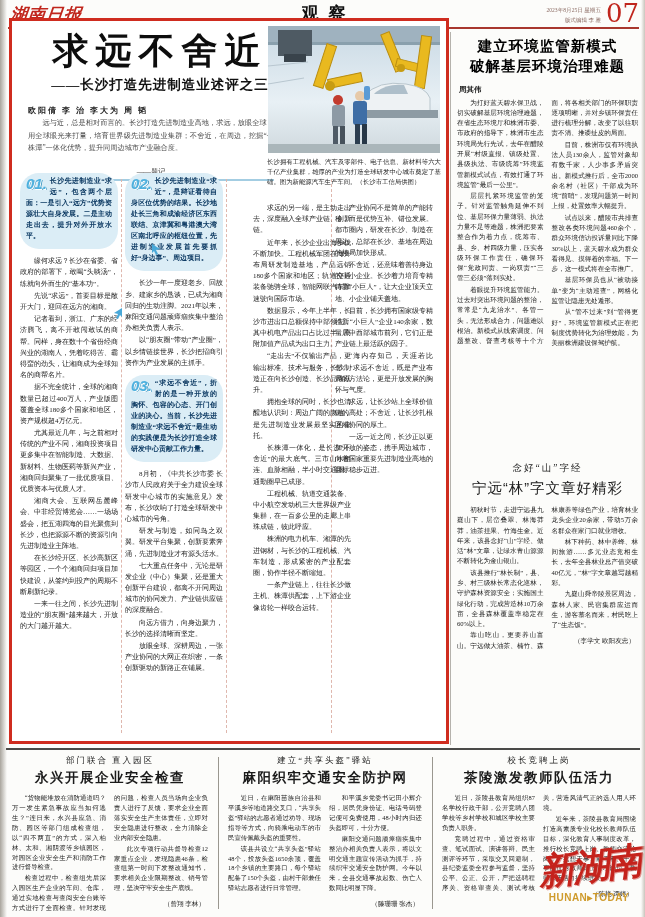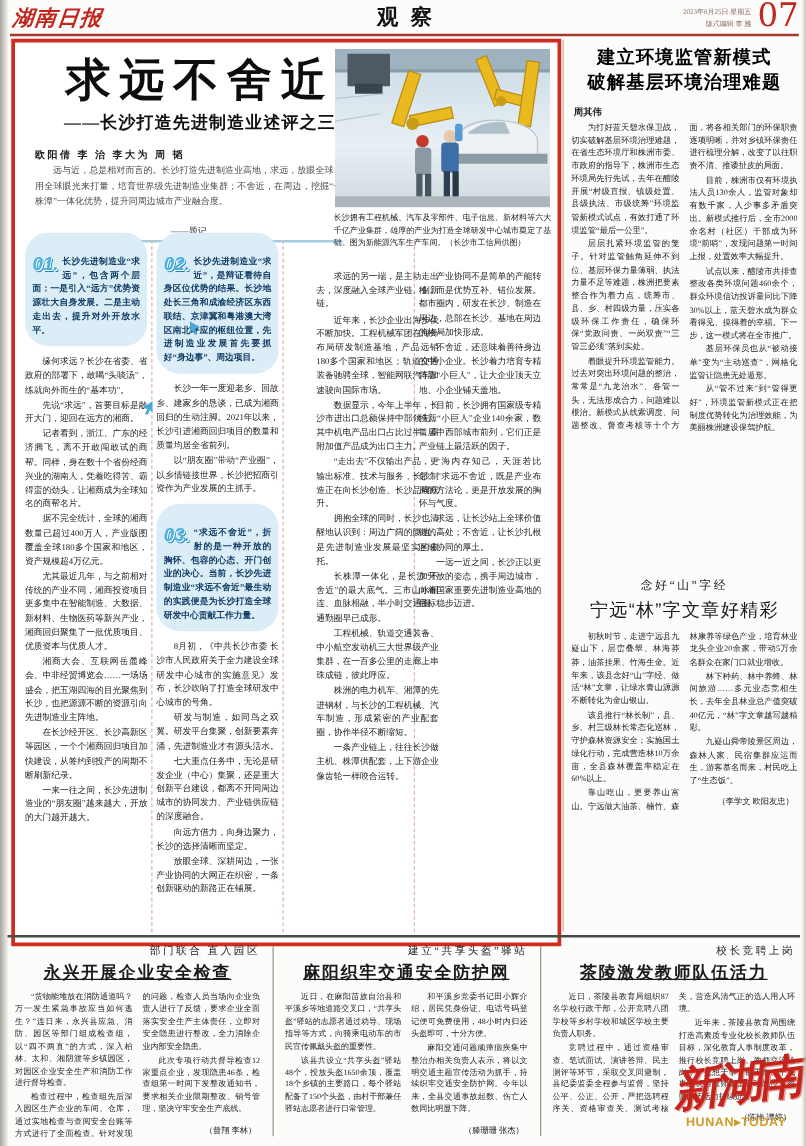--- a/index.html
+++ b/index.html
@@ -17,21 +17,21 @@
   .section-title{position:absolute;left:0;right:0;top:2px;text-align:center;
             font-family:"Liberation Sans",sans-serif;font-weight:900;font-size:17px;
             letter-spacing:10px;color:#111;margin-left:12px;}
   .dateblock{position:absolute;right:44px;top:6px;text-align:right;font-size:5.6px;
             color:#8a6a62;line-height:1.7;}
   .pageno{position:absolute;right:6px;top:-2px;font-family:"DejaVu Serif",serif;
             font-size:26px;color:#c0261d;}
   .head-rule{position:absolute;left:8px;right:6px;top:27px;height:1.5px;background:#a8372e;}
 
   
-  .feature{position:absolute;left:9px;top:31px;width:434px;height:720px;
+  .feature{position:absolute;left:9px;top:18px;width:434px;height:720px;
            border:3px solid #cf2c1f;background:#fff;}
   .f-title{position:absolute;left:12px;top:6px;width:272px;text-align:center;
            font-family:"Liberation Sans",sans-serif;font-weight:900;font-size:36px;
            letter-spacing:7px;color:#0d0d0d;}
   .f-sub{position:absolute;left:12px;top:55px;width:272px;text-align:center;
            font-family:Liberation Serif, serif;font-weight:800;font-size:13.5px;
            letter-spacing:1px;color:#111;}
   .f-authors{position:absolute;left:16px;top:84px;font-size:8px;font-weight:bold;
            letter-spacing:2px;color:#222;}
   .f-lead{position:absolute;left:16px;top:96px;width:246px;font-size:7.2px;
@@ -49,21 +49,21 @@
 
   .mcol{position:absolute;width:98px;overflow:hidden;}
   .c1{left:8px;top:152px;height:558px;}
   .c2{left:113px;top:152px;height:558px;}
   .c3{left:218px;top:182px;height:528px;margin-left:23px;}
   .c4{left:323px;top:182px;height:528px;}
 
   .para{font-size:7px;line-height:1.6;text-indent:2em;text-align:justify;
         color:#1b1b1b;margin:0 0 1px 0;}
 
-  .infobox{background:#dbedf6;border-radius:19px;padding:18px 6px 7px;margin-bottom:7px;}
+  .infobox{background:#dbedf6;border-radius:19px;padding:3px 6px 7px;margin-bottom:7px;}
   .infobox .num{float:left;font-family:"Liberation Sans",sans-serif;font-style:italic;
         font-weight:900;font-size:15px;line-height:1;color:#4db0de;
         text-shadow:0.7px 0.7px 0 #fff,1.3px 1.3px 0 #1f86b5;margin:0 3px 0 0;}
   .infobox .btext{font-size:7px;font-weight:bold;color:#0d3a63;line-height:1.58;
         text-align:justify;}
   .cursor-arrow{position:absolute;z-index:5;}
 
   
   .vsep{position:absolute;left:450px;top:32px;width:1px;height:713px;background:#b5b2ac;}
   .rcol{position:absolute;left:457px;top:36px;width:181px;}
@@ -81,23 +81,23 @@
   .byline{font-size:6.6px;text-align:right;padding-right:3px;color:#222;}
 
   
   .bot-rule{position:absolute;left:6px;right:5px;top:748px;height:1.5px;background:#4a4a48;}
   .bsep{position:absolute;top:757px;width:1px;height:152px;background:#9a978f;}
   .bs1{left:218px}.bs2{left:432px}
   .bart{position:absolute;top:755px;height:157px;overflow:hidden;}
   .ba{left:12px;width:196px;}
   .bb{left:228px;width:194px;}
   .bc{left:442px;width:194px;}
-  .b-kicker{text-align:right;font-size:8.5px;letter-spacing:2px;color:#222;}
+  .b-kicker{text-align:center;font-size:8.5px;letter-spacing:2px;color:#222;}
   .b-title{font-family:"Liberation Sans",sans-serif;font-weight:900;font-size:13.5px;
-        text-align:center;letter-spacing:1.5px;margin:2px 0 6px;text-decoration:underline;}
+        text-align:center;letter-spacing:1.5px;margin:2px 0 6px;}
   .bbody .para{font-size:6.4px;line-height:1.55;}
 
   
   .nh-logo{position:absolute;left:536px;top:842px;width:106px;z-index:30;text-align:center;
         pointer-events:none;}
   .nh-text{font-family:"DejaVu Serif",serif;font-weight:bold;font-style:italic;
         font-size:37px;color:#c5231c;transform:rotate(-7deg);line-height:1.3;
         letter-spacing:-3px;text-shadow:1px 1px 0 rgba(197,35,28,.45);}
   .nh-sub{font-family:"Liberation Sans",sans-serif;font-weight:bold;font-size:10px;
         color:#cf9b2c;letter-spacing:0.5px;margin-top:2px;}
@@ -201,21 +201,21 @@
           <p class="para">一来一往之间，长沙先进制造业的“朋友圈”越来越大，开放的大门越开越大。</p>
         </div>
     </div>
 
     <div class="mcol c2">
       <div class="infobox">
         <span class="num">02.</span>
         <div class="btext">长沙先进制造业“求近”，是辩证看待自身区位优势的结果。长沙地处长三角和成渝经济区东西联结、京津冀和粤港澳大湾区南北呼应的枢纽位置，先进制造业发展首先要抓好“身边事”、周边项目。</div>
       </div>
       <div>
-          <p class="para">长沙一年一度迎老乡、回故乡、建家乡的恳谈，已成为湘商回归的生动注脚。2021年以来，长沙引进湘商回归项目的数量和质量均居全省前列。</p>
+          <p class="para">长沙一年一度迎老乡、回故乡、建家乡的恳谈，已成为湘商回归的生动注脚。2021年以来，麻阳交通问题顽瘴痼疾集中整治办相关负责人表示。</p>
           <p class="para">以“朋友圈”带动“产业圈”，以乡情链接世界，长沙把招商引资作为产业发展的主抓手。</p>
         </div>
       <div class="infobox" style="margin-top:6px">
         <span class="num">03.</span>
         <div class="btext">“求远不舍近”，折射的是一种开放的胸怀、包容的心态、开门创业的决心。当前，长沙先进制造业“求远不舍近”最生动的实践便是为长沙打造全球研发中心贡献工作力量。</div>
       </div>
       <div>
           <p class="para">8月初，《中共长沙市委 长沙市人民政府关于全力建设全球研发中心城市的实施意见》发布，长沙吹响了打造全球研发中心城市的号角。</p>
           <p class="para">研发与制造，如同鸟之双翼。研发平台集聚，创新要素奔涌，先进制造业才有源头活水。</p>
           <p class="para">七大重点任务中，无论是研发企业（中心）集聚，还是重大创新平台建设，都离不开同周边城市的协同发力、产业链供应链的深度融合。</p>

